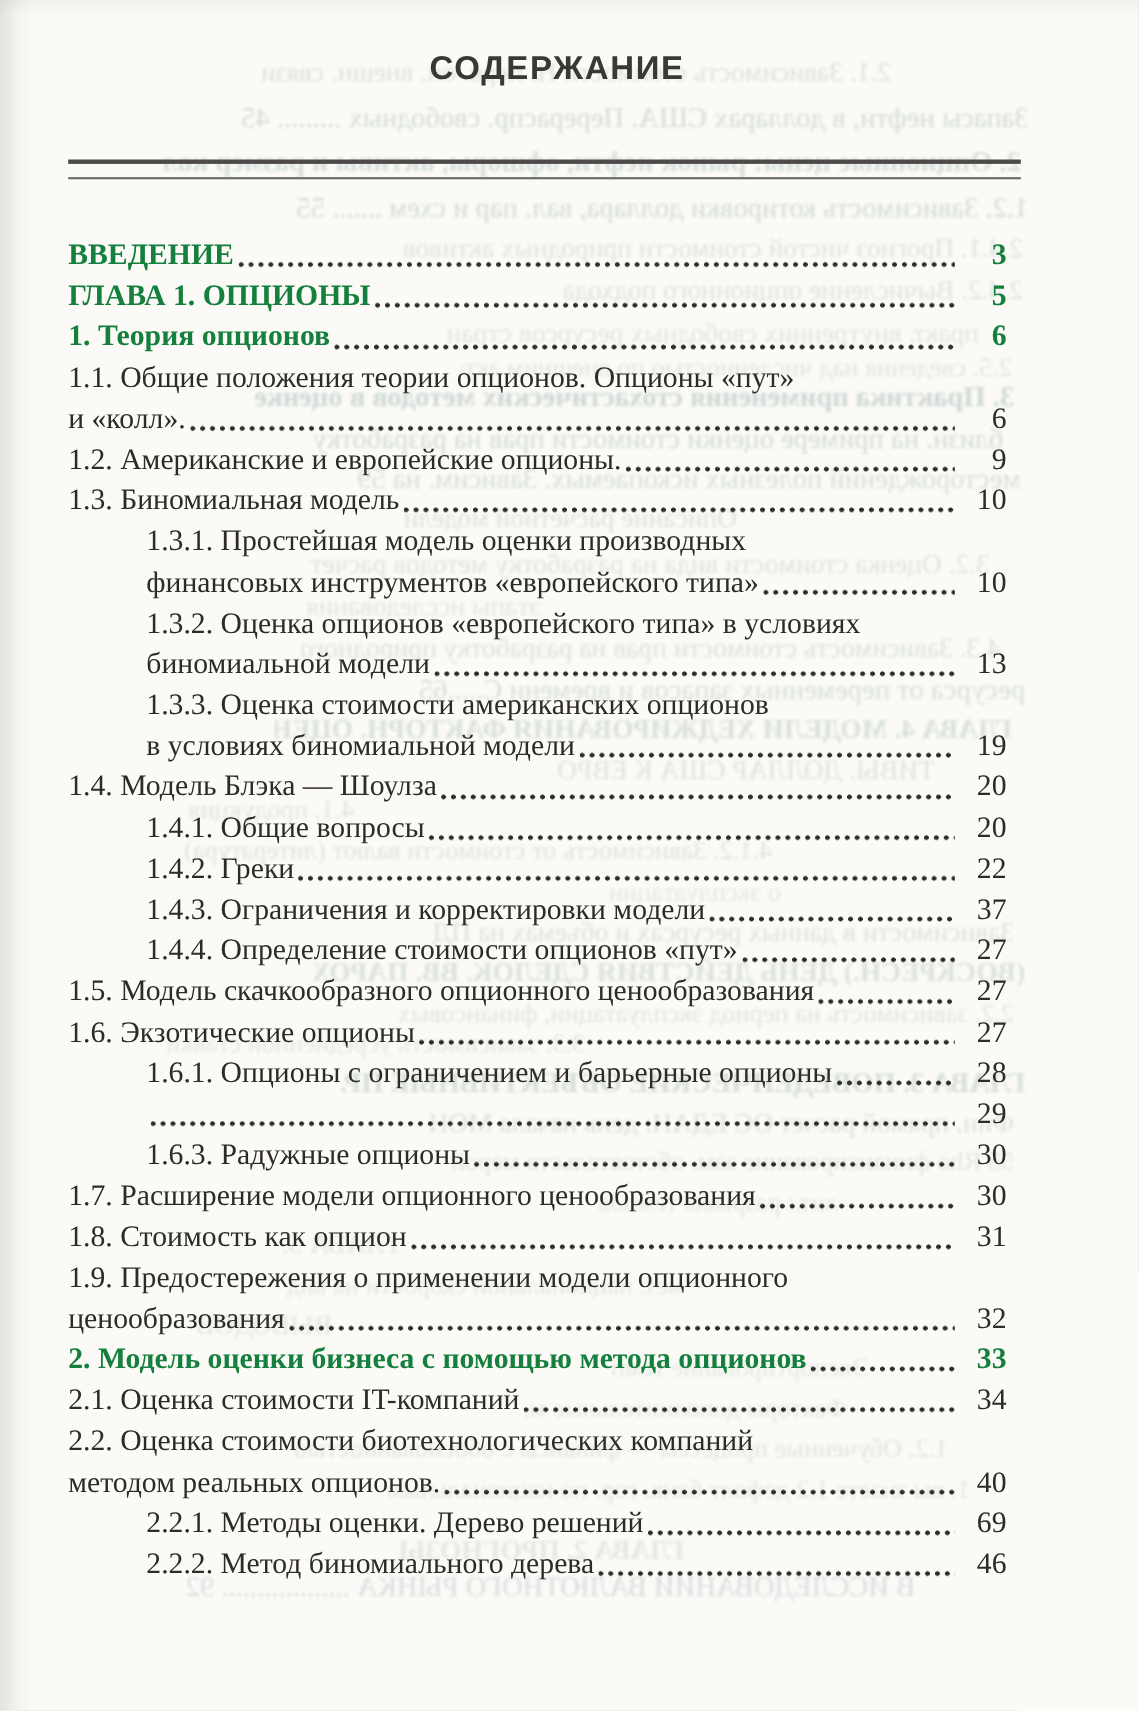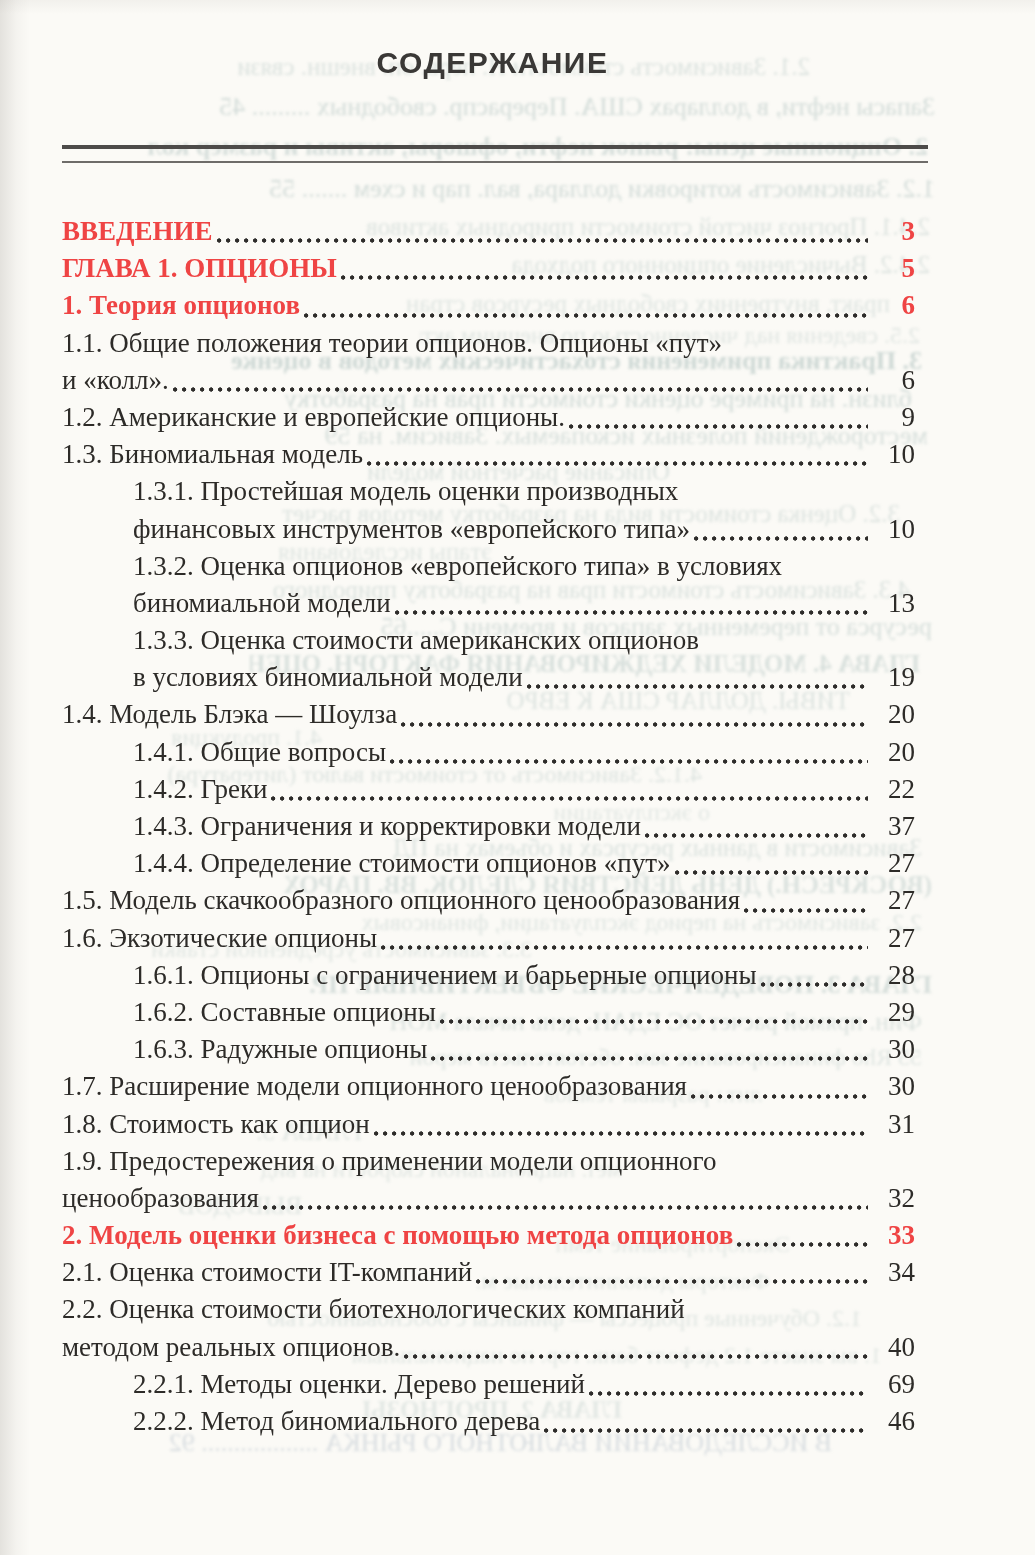--- a/index.html
+++ b/index.html
@@ -32,41 +32,41 @@
     color:#a9bdba;
     white-space:nowrap;
     overflow:hidden;
     height:34px;
     line-height:34px;
     font-family:"Liberation Serif", serif;
   }
   .bleed-bold{font-weight:bold;}
 
   .page-title{
-    position:absolute;top:46px;left:66px;width:853px;
+    position:absolute;top:46px;left:80px;width:853px;
     margin:0;text-align:center;
     font-family:"Liberation Sans", sans-serif;
     font-size:30px;font-weight:bold;letter-spacing:1.5px;
     color:#3a3836;z-index:3;
   }
 
   .rule{position:absolute;left:62px;width:866px;z-index:2;}
   .rule-thick{top:145px;height:4px;background:#4d4b49;}
   .rule-thin{top:161px;height:2px;background:#6e6c69;}
 
   .toc{
     position:absolute;top:213px;left:62px;width:853px;z-index:3;
     font-size:27px;
   }
   .toc-row{
     display:flex;align-items:baseline;
     height:37.2px;line-height:37.2px;
     white-space:nowrap;
   }
-  .toc-row.bold{font-weight:bold;color:#ef4444;}
+  .toc-row.bold{font-weight:bold;color:#15803d;}
   .toc-row.indent{padding-left:71px;justify-content:center;}
   .entry-text{flex:0 0 auto;}
   .leader{flex:1 1 auto;position:relative;margin:0 5px 0 4px;align-self:stretch;}
   .leader::after{
     content:"";position:absolute;left:0;right:0;bottom:7px;height:5px;
     background-image:radial-gradient(circle at 2.2px 2.5px, #2e2c2a 1.9px, rgba(0,0,0,0) 2.4px);
     background-size:9px 5px;background-repeat:repeat-x;
   }
   .pageno{flex:0 0 auto;min-width:42px;text-align:right;}
   .hidden{visibility:hidden;}
@@ -227,21 +227,20 @@
     <span class="entry-text">1.6. Экзотические опционы</span>
     <span class="leader"></span>
     <span class="pageno">27</span>
   </div>
       <div class="toc-row indent">
     <span class="entry-text">1.6.1. Опционы с ограничением и барьерные опционы</span>
     <span class="leader"></span>
     <span class="pageno">28</span>
   </div>
       <div class="toc-row indent">
-    <span class="entry-text">1.6.2. Составные опционы</span>
     <span class="leader"></span>
     <span class="pageno">29</span>
   </div>
       <div class="toc-row indent">
     <span class="entry-text">1.6.3. Радужные опционы</span>
     <span class="leader"></span>
     <span class="pageno">30</span>
   </div>
       <div class="toc-row">
     <span class="entry-text">1.7. Расширение модели опционного ценообразования</span>

